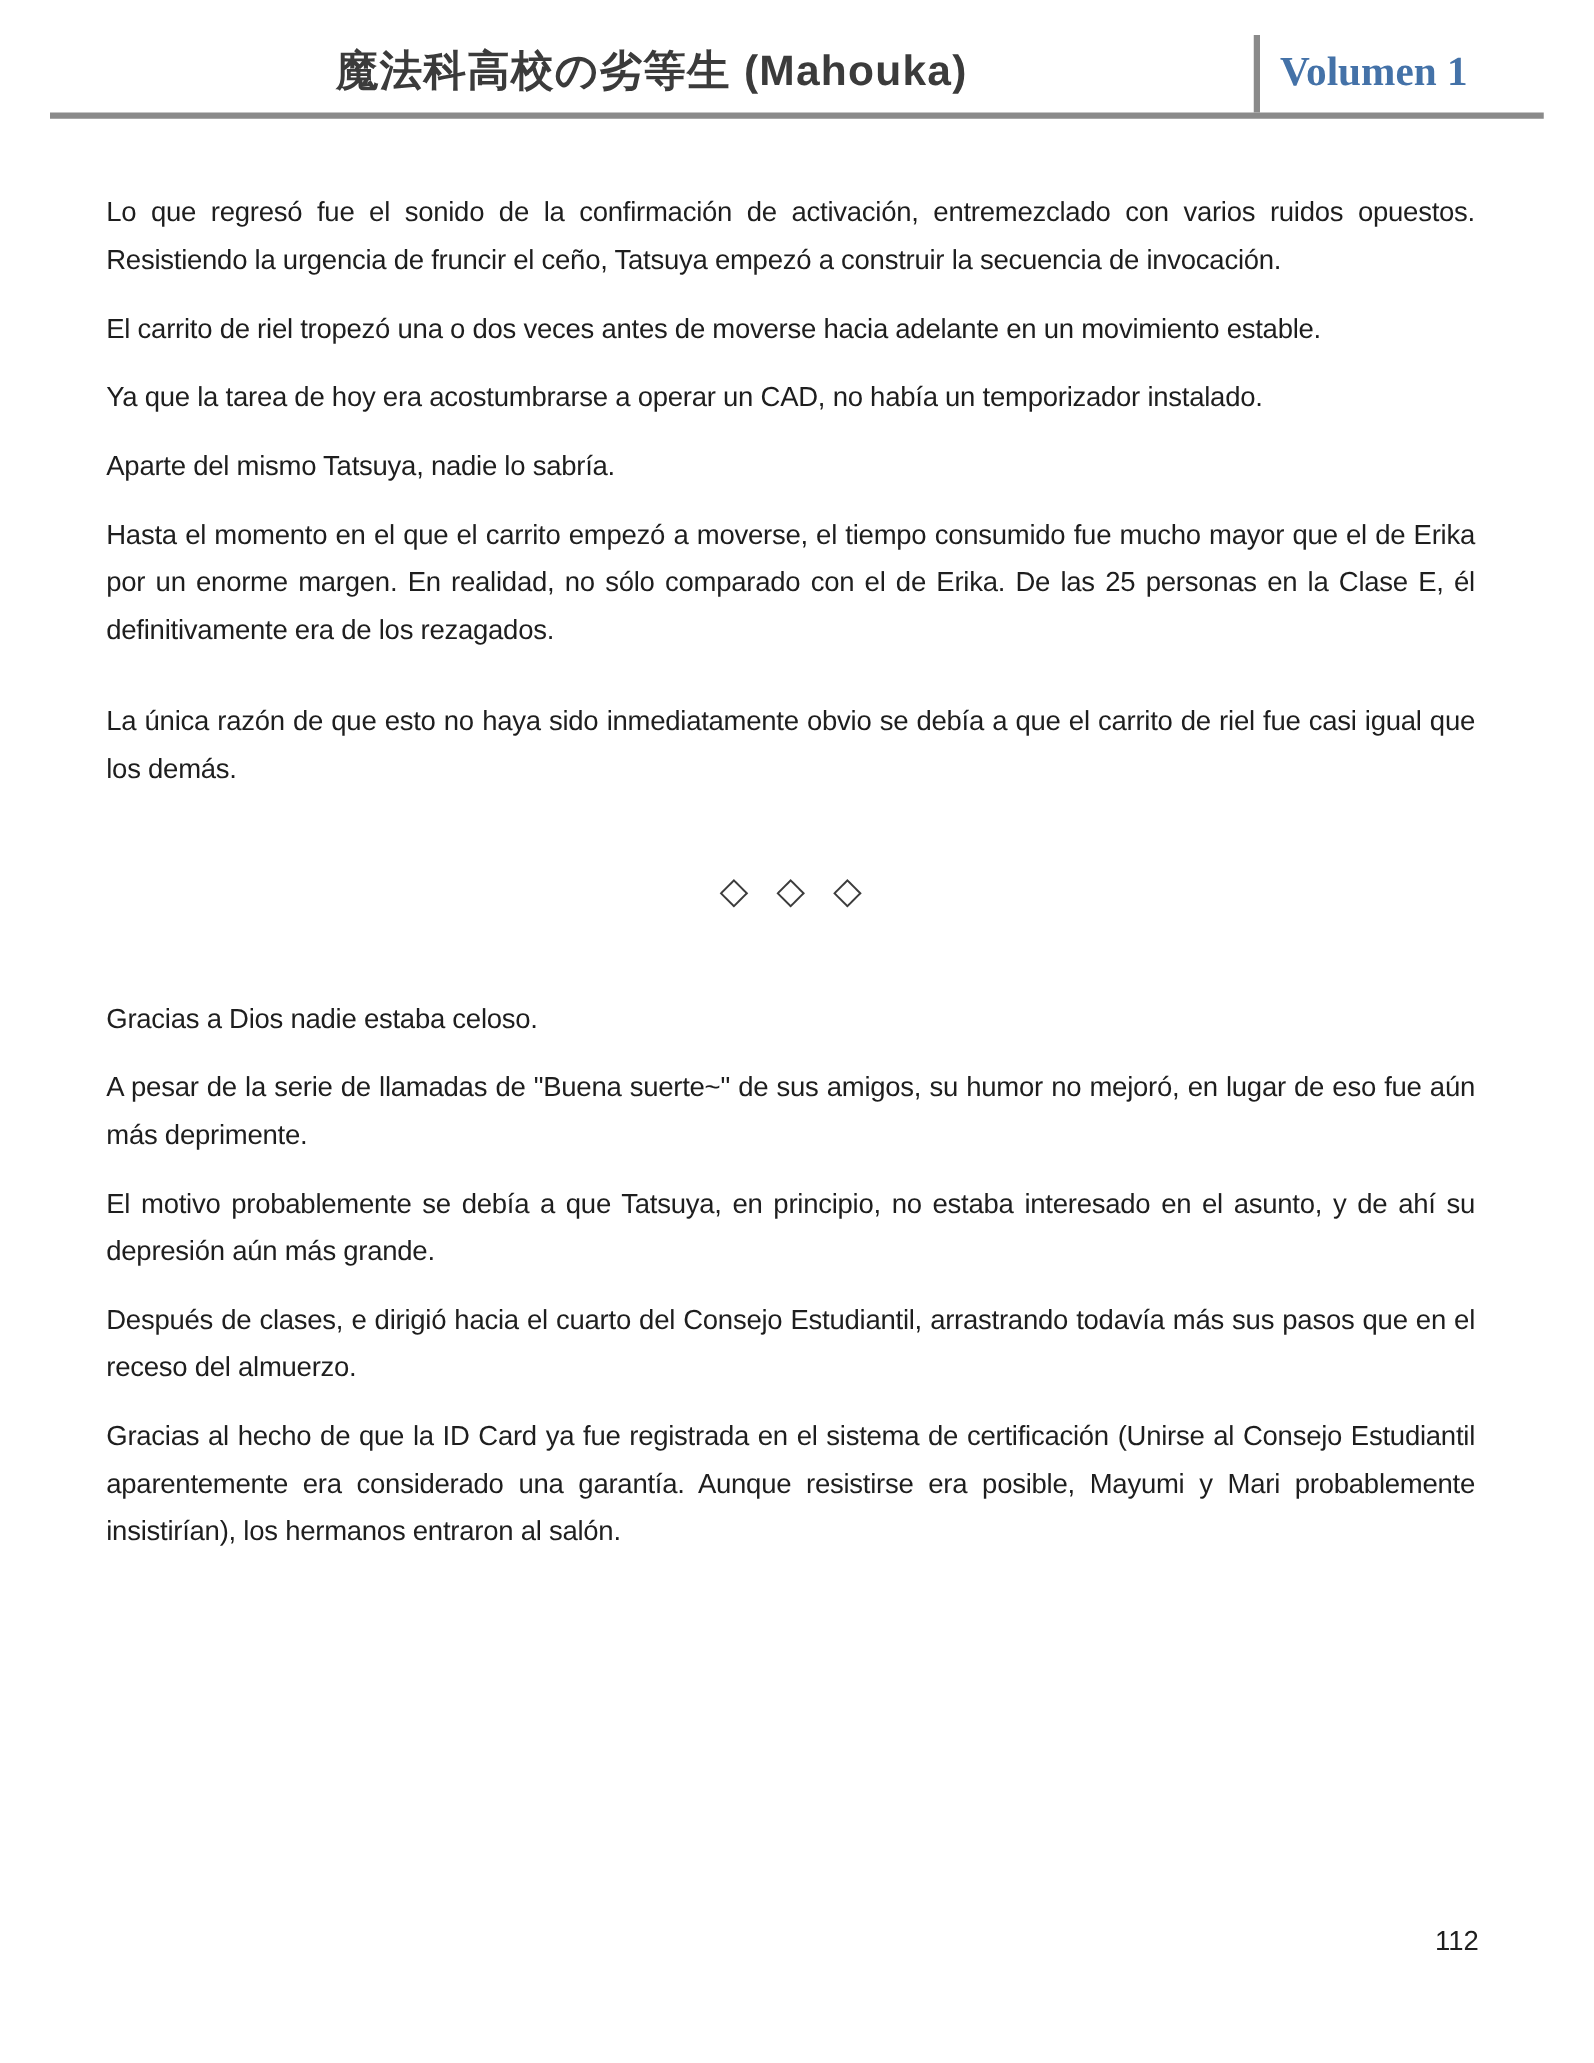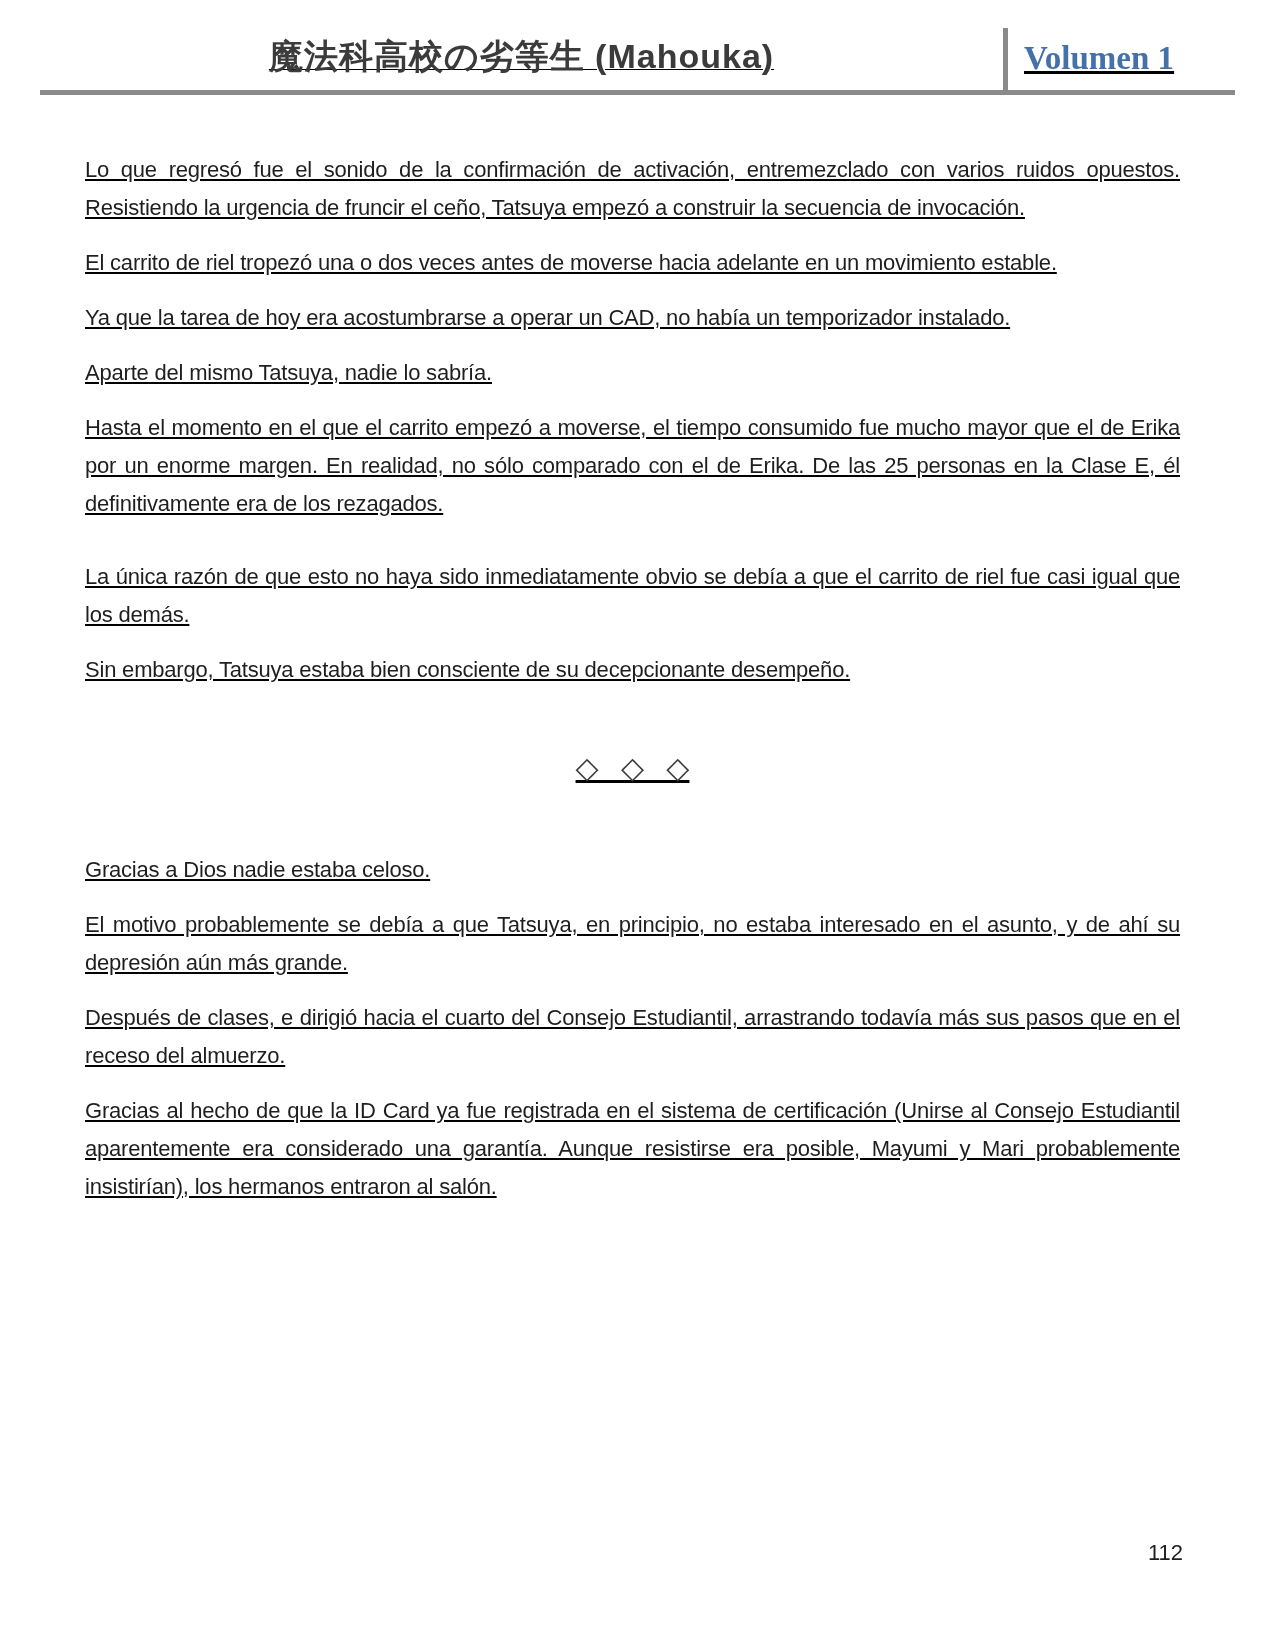--- a/index.html
+++ b/index.html
@@ -11,21 +11,20 @@
   * { margin: 0; padding: 0; box-sizing: border-box; }
   html, body { background: #ffffff; }
   .page {
     position: relative;
     width: 1275px;
     height: 1608px;
     margin: 0 auto;
     background: #ffffff;
     font-family: "Liberation Sans", sans-serif;
     overflow: hidden;
-    text-decoration: underline;
   }
   
   .header {
     display: flex;
     align-items: stretch;
     margin: 28px 40px 0 40px;
     border-bottom: 5px solid var(--rule-gray);
   }
   .header-left {
     flex: 1;
@@ -100,25 +99,25 @@
     </div>
   </header>
 
   <main class="content">
     <p class="para">Lo que regresó fue el sonido de la confirmación de activación, entremezclado con varios ruidos opuestos. Resistiendo la urgencia de fruncir el ceño, Tatsuya empezó a construir la secuencia de invocación.</p>
     <p class="para">El carrito de riel tropezó una o dos veces antes de moverse hacia adelante en un movimiento estable.</p>
     <p class="para">Ya que la tarea de hoy era acostumbrarse a operar un CAD, no había un temporizador instalado.</p>
     <p class="para">Aparte del mismo Tatsuya, nadie lo sabría.</p>
     <p class="para">Hasta el momento en el que el carrito empezó a moverse, el tiempo consumido fue mucho mayor que el de Erika por un enorme margen. En realidad, no sólo comparado con el de Erika. De las 25 personas en la Clase E, él definitivamente era de los rezagados.</p>
     <p class="para gap-before">La única razón de que esto no haya sido inmediatamente obvio se debía a que el carrito de riel fue casi igual que los demás.</p>
-    <p class="para">Sin embargo, Tatsuya estaba bien consciente de su decepcionante desempeño.</p>
 
     <div class="divider">◇ ◇ ◇</div>
 
     <p class="para">Gracias a Dios nadie estaba celoso.</p>
+    <p class="para">A pesar de la serie de llamadas de "Buena suerte~" de sus amigos, su humor no mejoró, en lugar de eso fue aún más deprimente.</p>
     <p class="para">El motivo probablemente se debía a que Tatsuya, en principio, no estaba interesado en el asunto, y de ahí su depresión aún más grande.</p>
     <p class="para">Después de clases, e dirigió hacia el cuarto del Consejo Estudiantil, arrastrando todavía más sus pasos que en el receso del almuerzo.</p>
     <p class="para">Gracias al hecho de que la ID Card ya fue registrada en el sistema de certificación (Unirse al Consejo Estudiantil aparentemente era considerado una garantía. Aunque resistirse era posible, Mayumi y Mari probablemente insistirían), los hermanos entraron al salón.</p>
   </main>
 
   <footer class="footer">
     <span class="page-number">112</span>
   </footer>
 
 </div>

